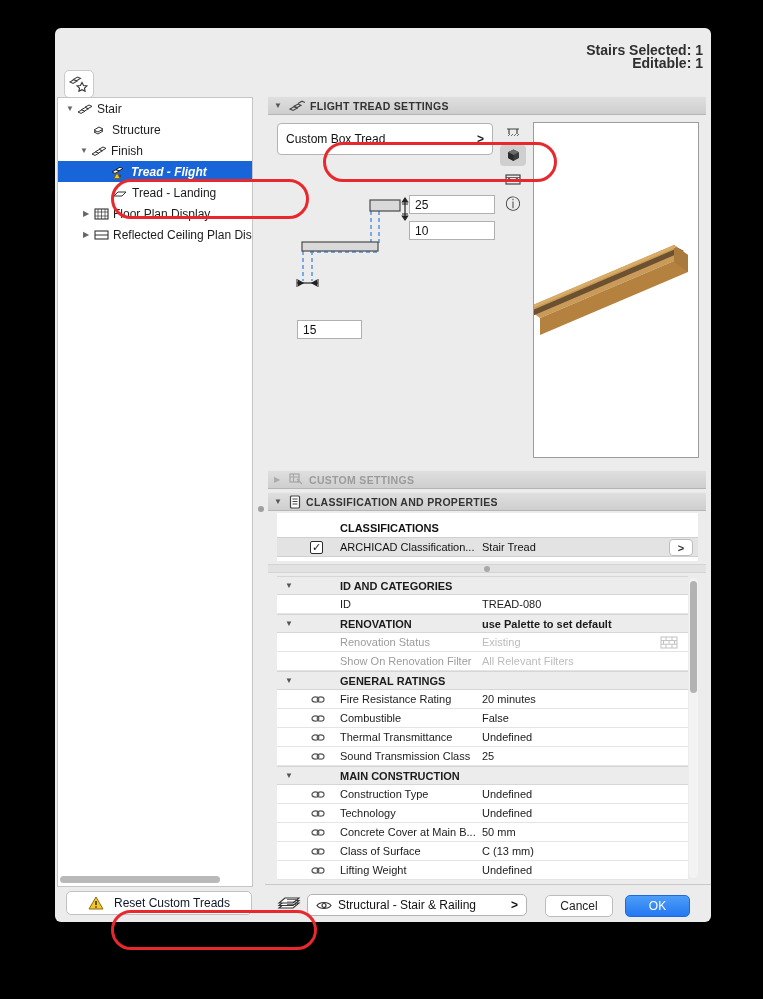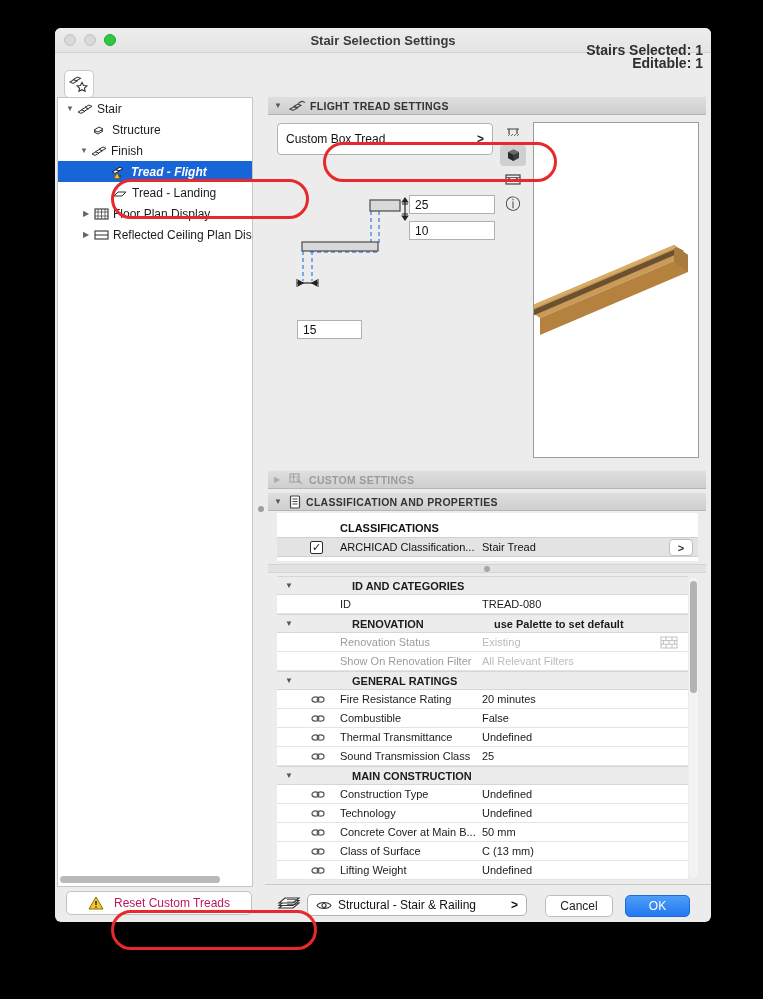--- a/index.html
+++ b/index.html
@@ -24,21 +24,21 @@
   .tree-panel { position:absolute; left:2px; top:69px; width:196px; height:790px; background:#fff; border:1px solid #c5c5c5; overflow:hidden; }
   .trow { display:flex; align-items:center; height:21px; font-size:12px; color:#1c1c1c; white-space:nowrap; }
   .trow .exp { width:12px; font-size:8px; color:#666; text-align:center; flex:none; }
   .trow .ticon { width:18px; flex:none; display:flex; justify-content:center; }
   .trow .tlabel { padding-left:3px; }
   .trow.sel { background:#1765d8; color:#fff; font-weight:700;font-style:italic; }
   .p0{padding-left:6px;} .p1{padding-left:33px;} .p2{padding-left:20px;} .p3{padding-left:52px;} .p4{padding-left:53px;} .p5{padding-left:22px;}
   .tree-hscroll { position:absolute; left:2px; bottom:3px; width:190px; height:7px; }
   .tree-hscroll .thumb { width:160px; height:7px; border-radius:4px; background:#b9b9b9; }
 
-  .reset-btn { position:absolute; left:11px; top:863px; width:186px; height:24px; background:#fff; border:1px solid #c2c2c2; border-radius:5px; font-size:12px; color:#be185d; display:flex; align-items:center; justify-content:center; gap:10px; font-family:inherit; }
+  .reset-btn { position:absolute; left:11px; top:863px; width:186px; height:24px; background:#fff; border:1px solid #c2c2c2; border-radius:5px; font-size:12px; color:#0f172a; display:flex; align-items:center; justify-content:center; gap:10px; font-family:inherit; }
 
   .split-dot { position:absolute; left:203px; top:478px; width:6px; height:6px; border-radius:50%; background:#9f9f9f; }
 
   
   .sec-bar { position:absolute; left:213px; width:438px; height:19px; background:linear-gradient(#dfdfdf,#cecece); border-top:1px solid #eaeaea; border-bottom:1px solid #b5b5b5; display:flex; align-items:center; gap:5px; padding-left:6px; font-size:10.5px; font-weight:700; letter-spacing:.3px; color:#333; }
   .sec-bar .tri { font-size:8px; color:#555; width:10px; }
   .sec-bar.disabled { color:#9b9b9b; }
   .sec-bar.disabled .tri { color:#ababab; }
   #bar-flight { top:68px; }
   #bar-custom { top:442px; }
@@ -70,21 +70,21 @@
 
   
   .prop-table { position:absolute; left:222px; top:548px; width:411px; background:#fff; }
   .prow { display:flex; align-items:center; height:19px; font-size:11px; color:#1b1b1b; border-bottom:1px solid #e4e4e4; background:#fff; position:relative; }
   .prow .c1 { width:63px; flex:none; display:flex; align-items:center; }
   .prow .c1 .tri { margin-left:8px; font-size:8px; color:#555; }
   .prow .c1 .lk { margin-left:34px; }
   .prow .plabel { width:142px; flex:none; white-space:nowrap; overflow:hidden; }
   .prow .pvalue { flex:1; white-space:nowrap; }
   .prow.group { background:#ececec; border-bottom:1px solid #d6d6d6; border-top:1px solid #d6d6d6; }
-  .prow.group .plabel { font-weight:700;margin-left:12px; }
+  .prow.group .plabel { font-weight:700; }
   .prow.group .pvalue.bold { font-weight:700; }
   .prow.dim .plabel { color:#9c9c9c; }
   .prow.dim .pvalue { color:#bcbcbc; }
   .brick { position:absolute; right:10px; top:3px; opacity:.55; }
   .prop-scroll { position:absolute; left:634px; top:550px; width:9px; height:300px; background:#f3f3f3; border-radius:5px; }
   .prop-scroll .thumb { position:absolute; left:1px; top:3px; width:7px; height:112px; border-radius:4px; background:#b3b3b3; }
 
   
   .footer-line { position:absolute; left:210px; top:856px; width:446px; height:1px; background:#c9c9c9; }
   .layer-dd { position:absolute; left:252px; top:866px; width:220px; height:22px; background:#fff; border:1px solid #b3b3b3; border-radius:5px; display:flex; align-items:center; gap:6px; padding:0 8px; font-size:12px; color:#111; }
@@ -101,28 +101,20 @@
   #ann-reset { left:56px; top:882px; width:206px; height:40px; border-radius:22px; }
 
   svg { display:block; }
 </style>
 </head>
 <body>
 
 <div id="canvas">
 <div id="win">
 
-  <div class="titlebar">
-    <div class="lights">
-      <span class="dot dim"></span>
-      <span class="dot dim"></span>
-      <span class="dot grn"></span>
-    </div>
-    <div class="wtitle">Stair Selection Settings</div>
-  </div>
 
   <div class="fav-btn">
     <svg width="22" height="20" viewBox="0 0 22 20">
       <g fill="#fff" stroke="#444" stroke-width="1.1">
         <path d="M2 8 l4-2.4 3 1.4 -4 2.4z"></path>
             <path d="M5.5 5.4 l4-2.4 3 1.4 -4 2.4z"></path>
       </g>
       <path d="M14 8.5 l1.6 3 3.3.4 -2.4 2.2 .6 3.2 -3.1-1.6 -3.1 1.6 .6-3.2 -2.4-2.2 3.3-.4z" fill="#fff" stroke="#333" stroke-width="1.1"></path>
     </svg>
   </div>

